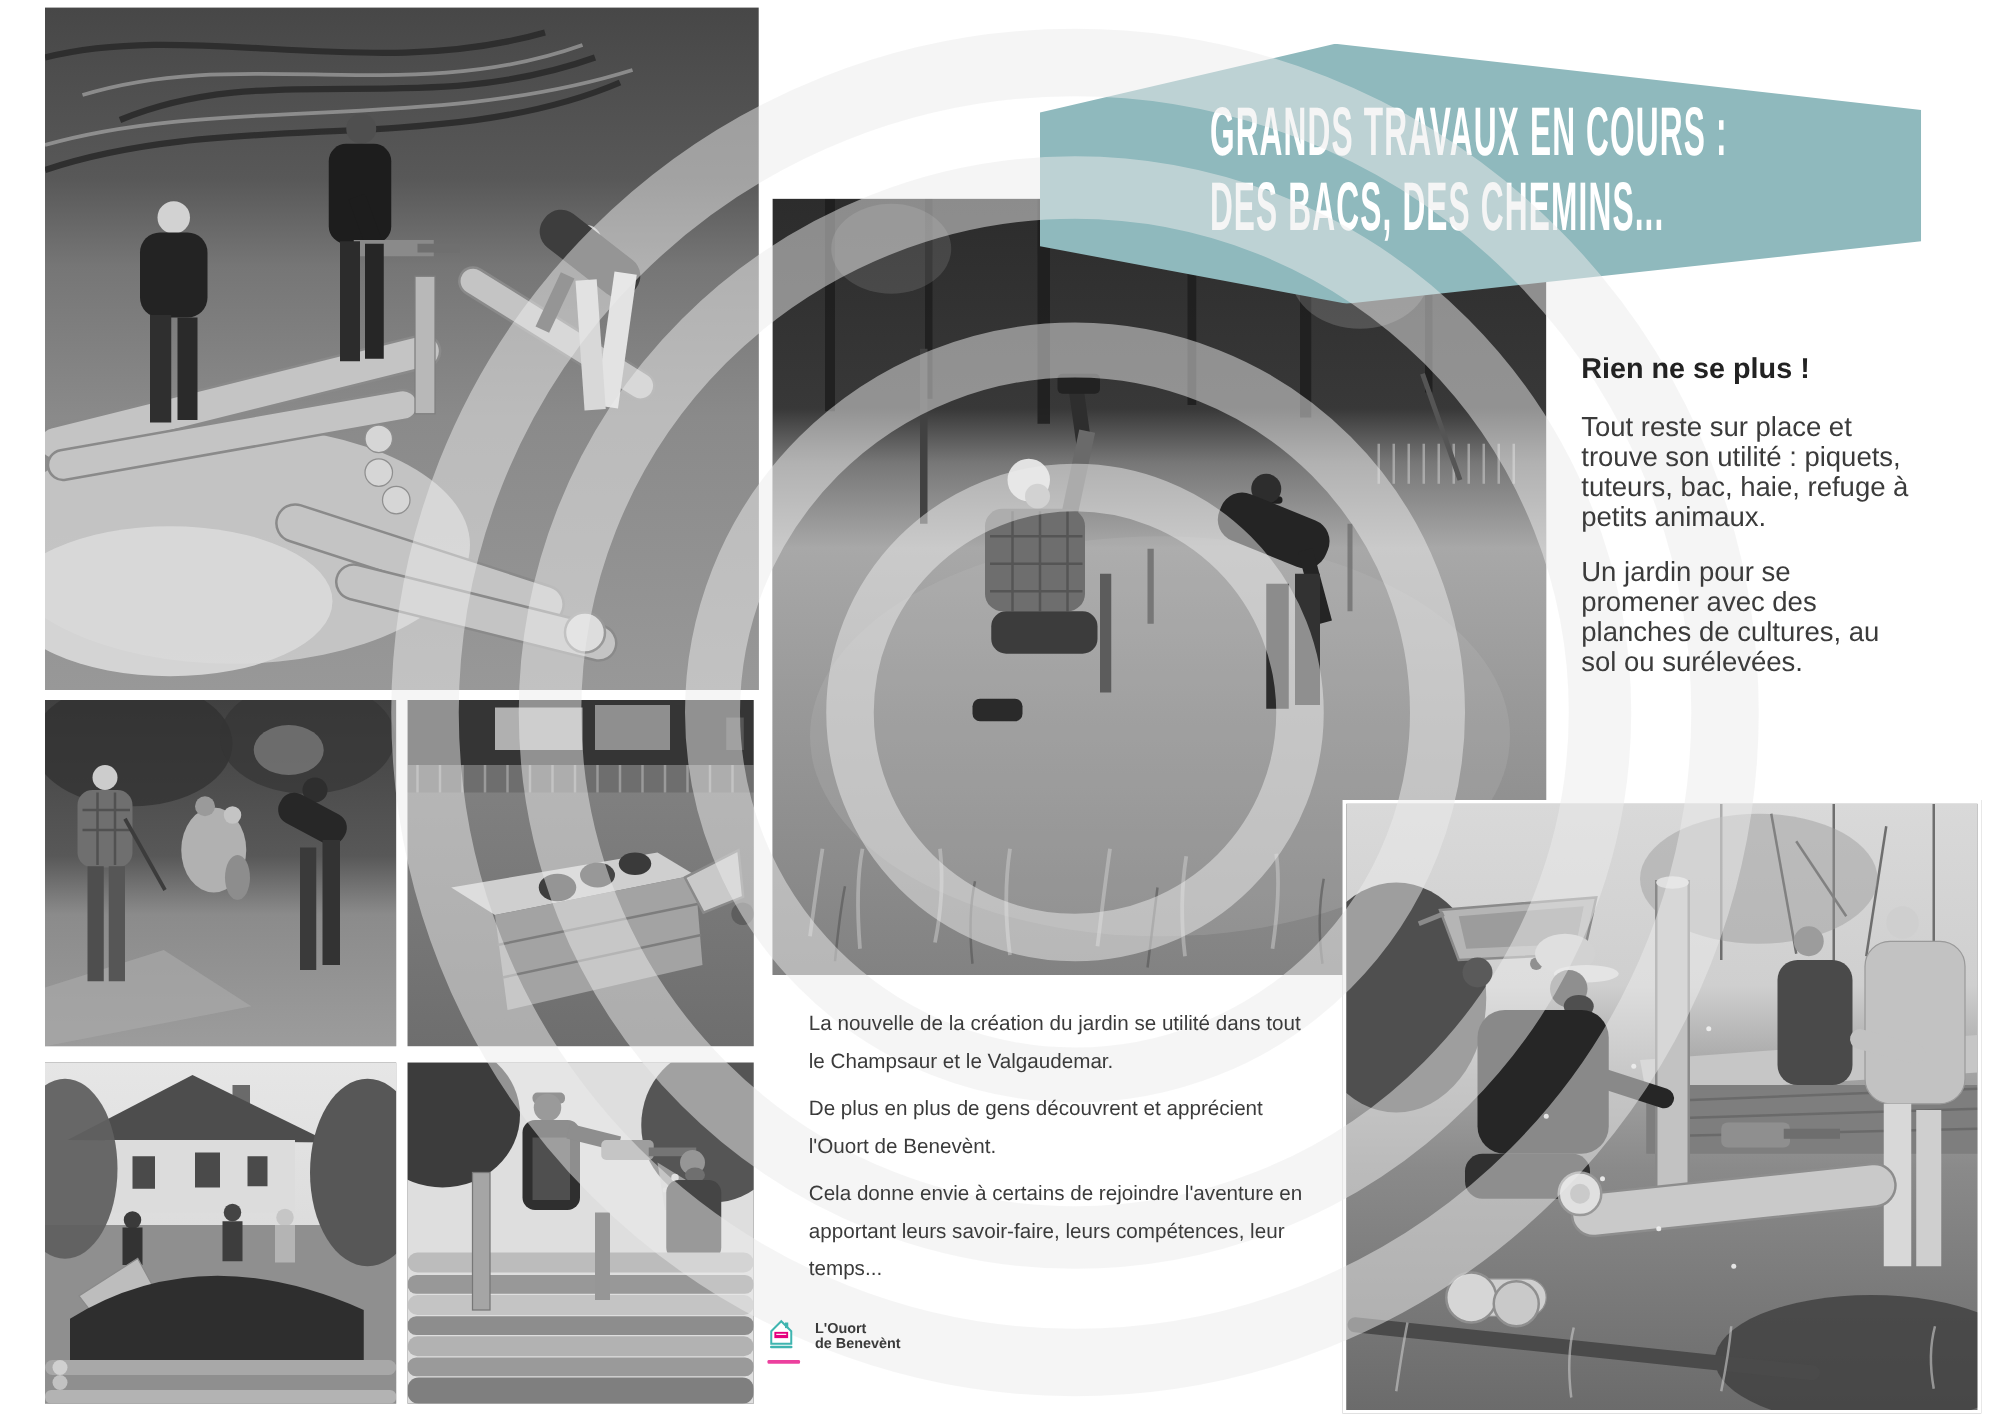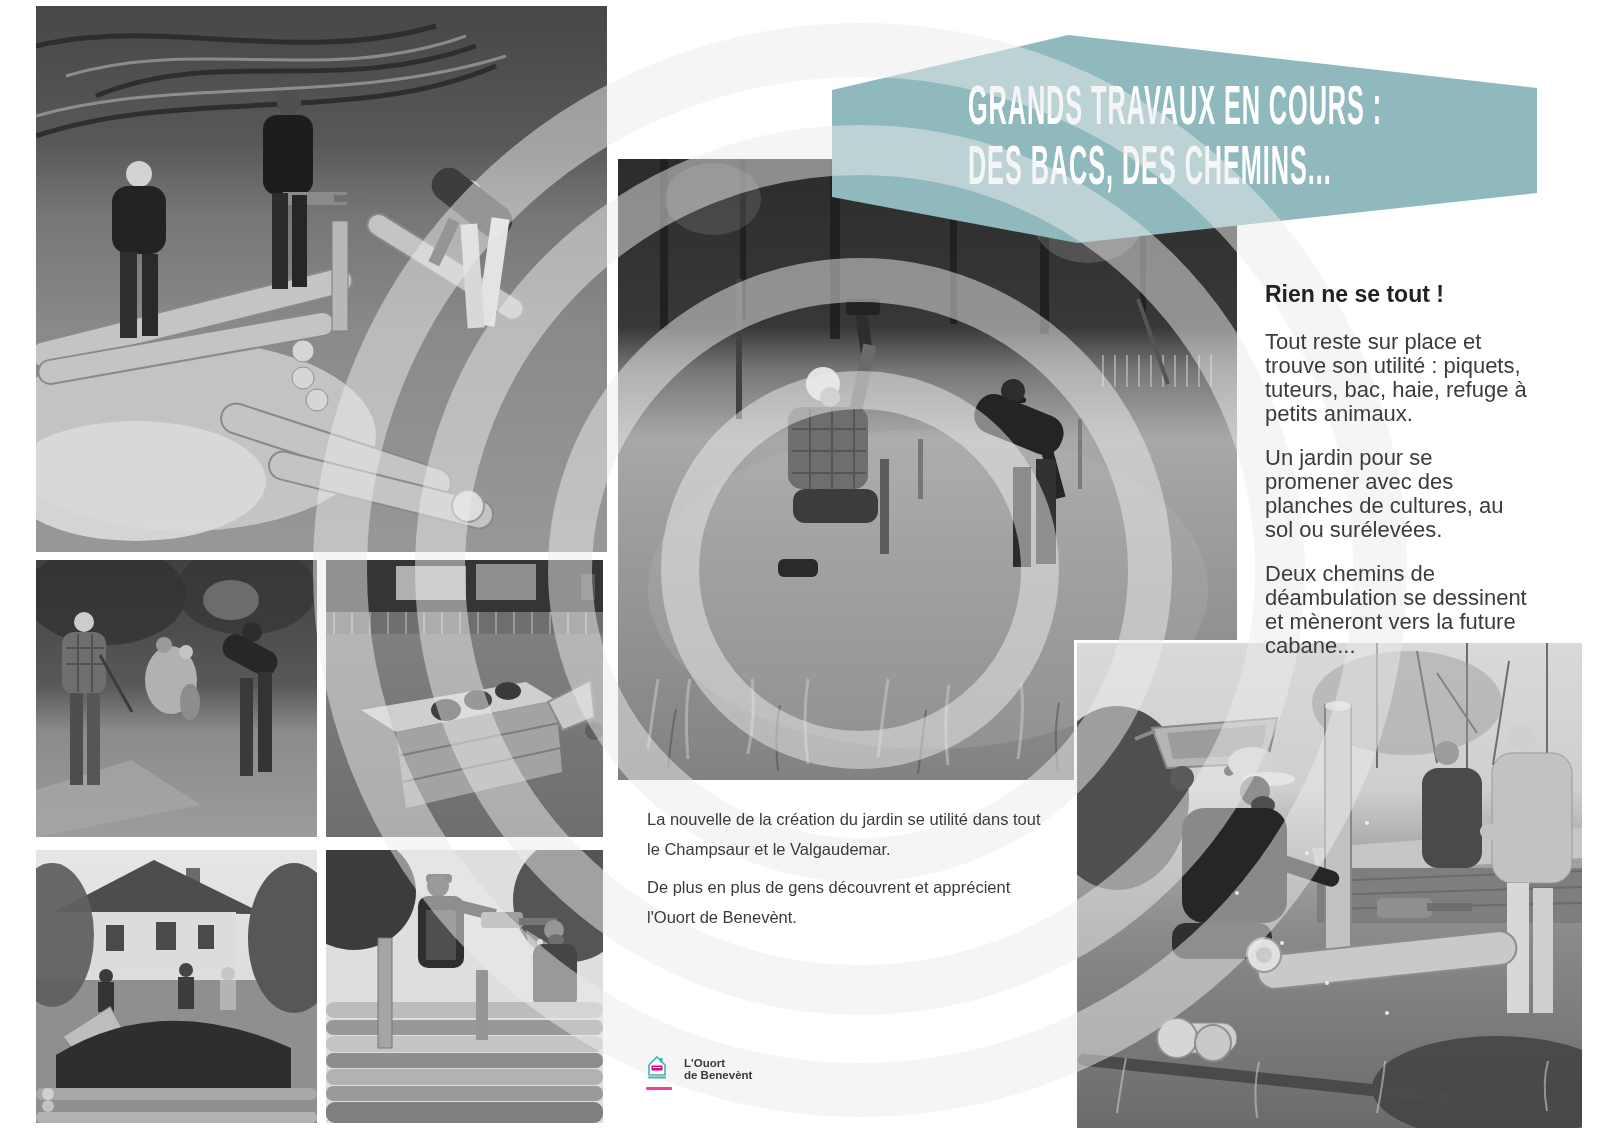--- a/index.html
+++ b/index.html
@@ -26,21 +26,21 @@
   .watermark{position:absolute;left:300px;top:10px;width:1120px;height:1120px;z-index:6;
              pointer-events:none;opacity:0.5;}
   
   .right-col{position:absolute;left:1265px;top:280px;width:266px;z-index:7;color:#3b3b3b;}
   .right-col h2{margin:0 0 22px 0;font-size:23px;line-height:28px;font-weight:bold;color:#222;}
   .right-col p{margin:0 0 20px 0;font-size:22px;line-height:24px;}
   
   .bottom-col{position:absolute;left:647px;top:804px;width:404px;z-index:7;color:#3b3b3b;}
   .bottom-col p{margin:0 0 8px 0;font-size:16.5px;line-height:30px;}
   
-  .logo{position:absolute;left:646px;top:1054px;z-index:7;display:flex;align-items:flex-start;}
+  .logo{position:absolute;left:614px;top:1054px;z-index:7;display:flex;align-items:flex-start;}
   .logo-icon-wrap{width:26px;}
   .logo-caption{margin-top:2px;width:26px;height:3px;background:#E5007E;opacity:.75;border-radius:1px;}
   .logo-text{margin-left:12px;font-size:11.5px;line-height:11.5px;font-weight:bold;color:#3a3a3a;padding-top:4px;}
 </style>
 </head>
 <body>
 
 <div id="page">
 
   <div class="photo" id="photo-1" aria-label="Volunteers cutting and laying logs with a chainsaw in a field">
@@ -429,29 +429,29 @@
   </div>
 
   <div class="banner">
     <div class="banner-text">
       <div class="banner-line">GRANDS TRAVAUX EN COURS :</div>
       <div class="banner-line">DES BACS, DES CHEMINS...</div>
     </div>
   </div>
 
   <div class="right-col">
-    <h2>Rien ne se tout !</h2>
+    <h2>Rien ne se plus !</h2>
     <p>Tout reste sur place et trouve son utilité : piquets, tuteurs, bac, haie, refuge à petits animaux.</p>
     <p>Un jardin pour se promener avec des planches de cultures, au sol ou surélevées.</p>
-    <p>Deux chemins de déambulation se dessinent et mèneront vers la future cabane...</p>
   </div>
 
   <div class="bottom-col">
     <p>La nouvelle de la création du jardin se utilité dans tout le Champsaur et le Valgaudemar.</p>
     <p>De plus en plus de gens découvrent et apprécient l'Ouort de Benevènt.</p>
+    <p>Cela donne envie à certains de rejoindre l'aventure en apportant leurs savoir-faire, leurs compétences, leur temps...</p>
   </div>
 
   <div class="logo">
     <div class="logo-icon-wrap">
       <svg width="22" height="27" viewBox="0 0 22 27">
         <path d="M3,11 L11,3 L19,11 V21 H3 Z" fill="#ffffff" stroke="#3FB5B0" stroke-width="1.6"></path>
         <rect x="14" y="4" width="2.6" height="4.5" fill="#3FB5B0"></rect>
         <rect x="5.5" y="11.5" width="11" height="5" fill="#E5007E"></rect>
         <rect x="7" y="13" width="8" height="1" fill="#ffffff" opacity=".9"></rect>
         <rect x="2" y="22.5" width="18" height="2" rx="1" fill="#3FB5B0"></rect>

